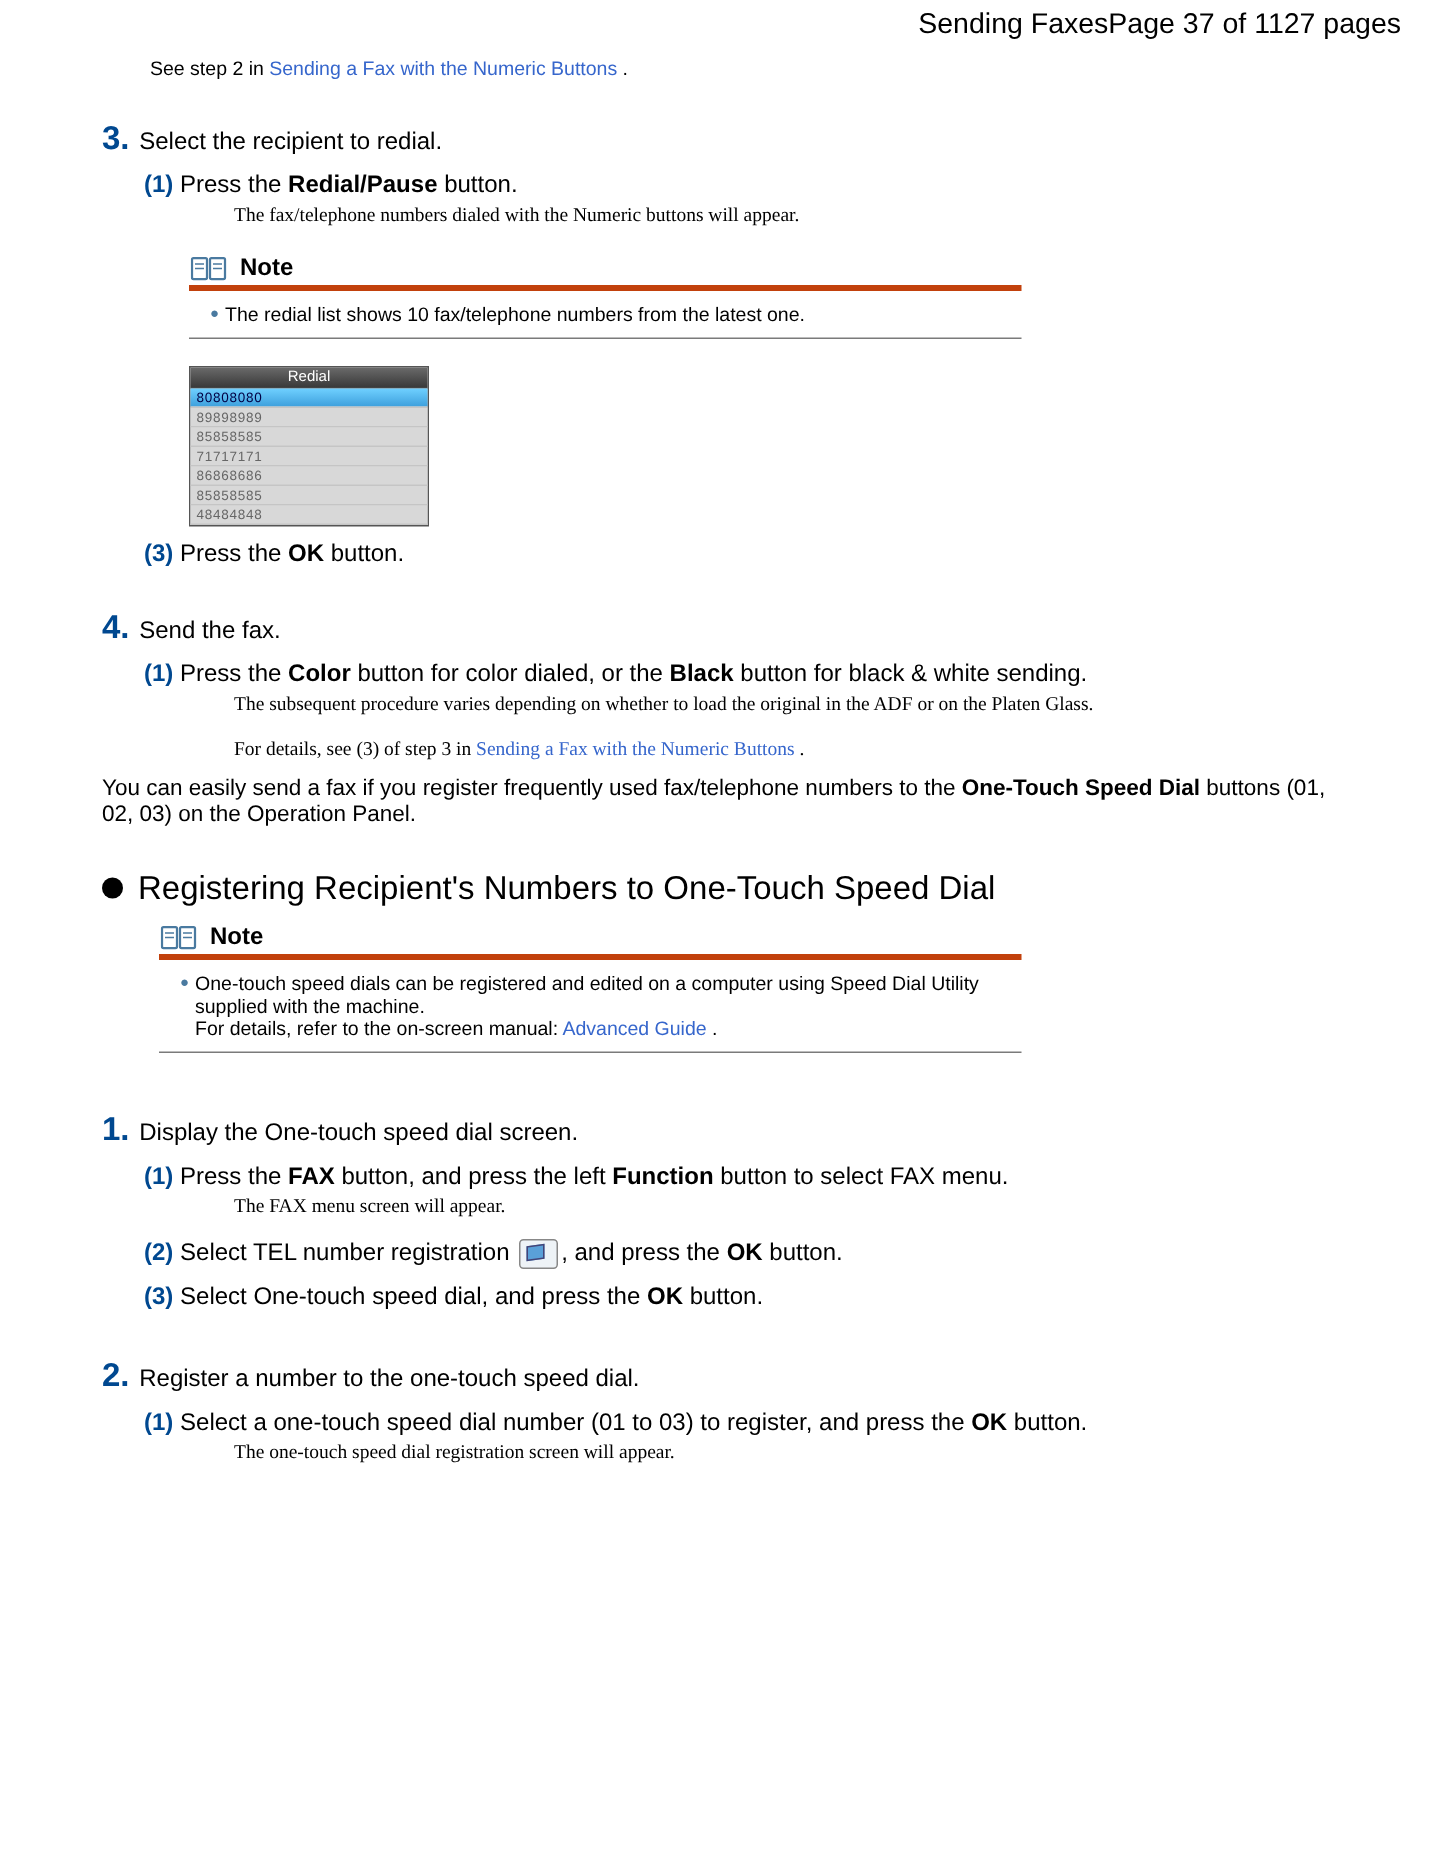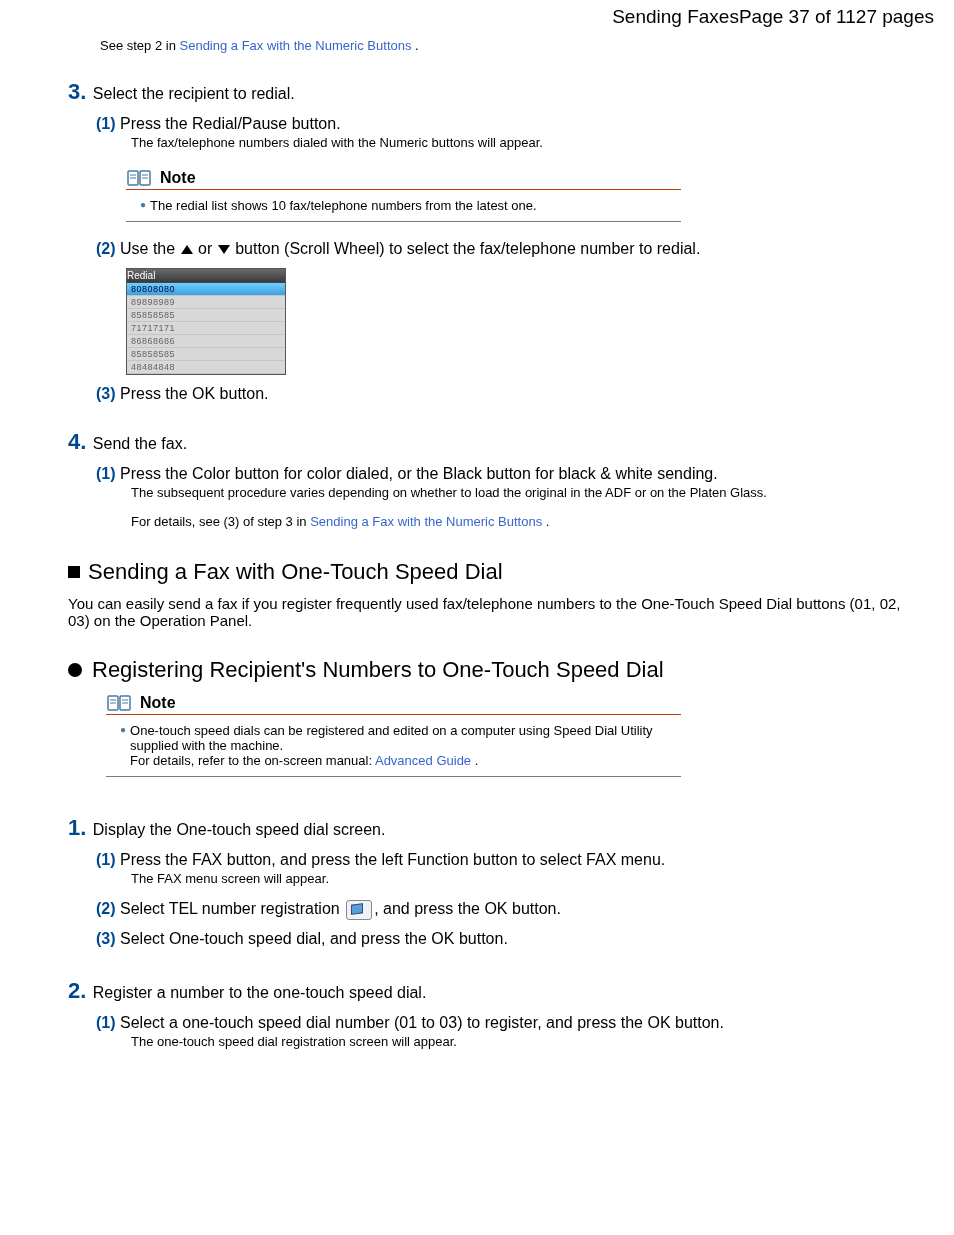--- a/index.html
+++ b/index.html
@@ -31,37 +31,38 @@
   }
   .step-title {
     font-size: 16px;
     margin-left: 2px;
     text-align: right;
   }
   .step-row { margin: 26px 0 10px 0; }
   .sub-num { color: #004890; font-weight: bold; }
   .substep { margin-left: 28px; font-size: 16px; }
   .subtext {
-    margin-left: 63px;
+    margin-left: 88px;
     font-size: 13px;
     margin-top: 2px;
+    font-family: Liberation Serif, serif;
   }
   .notebox {
     margin: 18px 0 18px 58px;
     width: 555px;
   }
   .notebox-wide {
     margin: 10px 0 18px 38px;
     width: 575px;
   }
   .note-hdr {
     display: flex;
     align-items: center;
     gap: 6px;
-    border-bottom: 1px solid #c2410c;
+    border-bottom: 4px solid #c2410c;
     padding-bottom: 1px;
   }
   .note-icon {
     width: 28px; height: 20px;
     display:flex;align-items:center;justify-content:center;
     color:#4a7aa0;
   }
   .note-title { font-weight: bold; font-size: 16px; }
   .note-body {
     font-size: 13px;
@@ -79,21 +80,21 @@
   .dn-arr { border-top:9px solid #000; }
   .redial-box {
     margin: 10px 0 10px 58px;
     width: 158px;
     border: 1px solid #555;
     font-size: 10px;
     background: linear-gradient(#e0e0e0,#d5d5d5);
   }
   .redial-title {
     background: linear-gradient(#6a6a6a,#3a3a3a);
-    color:#fff;text-align:left;
+    color:#fff;text-align:center;
     font-size:10px;padding:1px 0;border-bottom:1px solid #444;
   }
   .redial-row {
     padding:1px 4px;color:#666;
     background:#d8d8d8;
     border-bottom:1px solid #c5c5c5;
     font-size:9px;letter-spacing:0.5px;
   }
   .redial-row.sel {
     background: linear-gradient(#6fd0ff,#3ea0dd);
@@ -114,21 +115,21 @@
   .h3txt { font-size:22px; }
   .tel-icon {
     display:inline-block;width:24px;height:18px;
     border:1px solid #888;border-radius:3px;background:#eef3f7;
     position:relative;vertical-align:middle;margin:0 2px;
   }
   .tel-icon::after{
     content:"";position:absolute;left:4px;top:3px;width:10px;height:8px;
     background:#5aa0d8;border:1px solid #447;transform:skewY(-8deg);
   }
-  b.hw { font-weight:normal; }
+  b.hw { font-weight:bold; }
 </style>
 </head>
 <body>
 
 <div class="header">
   <div>Sending Faxes</div>
   <div>Page 37 of 1127 pages</div>
 </div>
 
 <div class="content">
@@ -164,26 +165,20 @@
             <line x1="15" y1="9" x2="21" y2="9" stroke="#4a7aa0"></line>
           </svg>
       </span>
       <span class="note-title">Note</span>
     </div>
     <div class="note-body">
       <span class="bullet-dot">●</span><span>The redial list shows 10 fax/telephone numbers from the latest one.</span>
     </div>
   </div>
 
-  <div class="substep" style="margin-top:6px">
-    <span class="sub-num">(2)</span>
-    <span>
-      <span>Use the </span><span class="arrow-btn up-arr"></span><span> or </span><span class="arrow-btn dn-arr"></span><span> button (</span><b class="hw">Scroll Wheel</b><span>) to select the fax/telephone number to redial.</span>
-    </span>
-  </div>
 
   <div class="redial-box">
     <div class="redial-title">Redial</div>
     <div class="redial-row sel">80808080</div>
     <div class="redial-row">89898989</div>
     <div class="redial-row">85858585</div>
     <div class="redial-row">71717171</div>
     <div class="redial-row">86868686</div>
     <div class="redial-row">85858585</div>
     <div class="redial-row">48484848</div>
@@ -205,24 +200,20 @@
     <span class="sub-num">(1)</span>
     <span>
       <span>Press the </span><b class="hw">Color</b><span> button for color dialed, or the </span><b class="hw">Black</b><span> button for black &amp; white sending.</span>
     </span>
   </div>
   <div class="subtext">The subsequent procedure varies depending on whether to load the original in the ADF or on the Platen Glass.</div>
   <div class="subtext" style="margin-top:14px">
     <span>For details, see (3) of step 3 in </span><span class="link">Sending a Fax with the Numeric Buttons</span><span> .</span>
   </div>
 
-  <div class="h2row">
-    <span class="sq"></span>
-    <span class="h2txt">Sending a Fax with One-Touch Speed Dial</span>
-  </div>
   <div class="para">
     <span>You can easily send a fax if you register frequently used fax/telephone numbers to the </span><b class="hw">One-Touch Speed Dial</b><span> buttons (01, 02, 03) on the Operation Panel.</span>
   </div>
 
   <div class="h3row">
     <span class="circ"></span>
     <span class="h3txt">Registering Recipient's Numbers to One-Touch Speed Dial</span>
   </div>
 
   <div class="notebox-wide">

